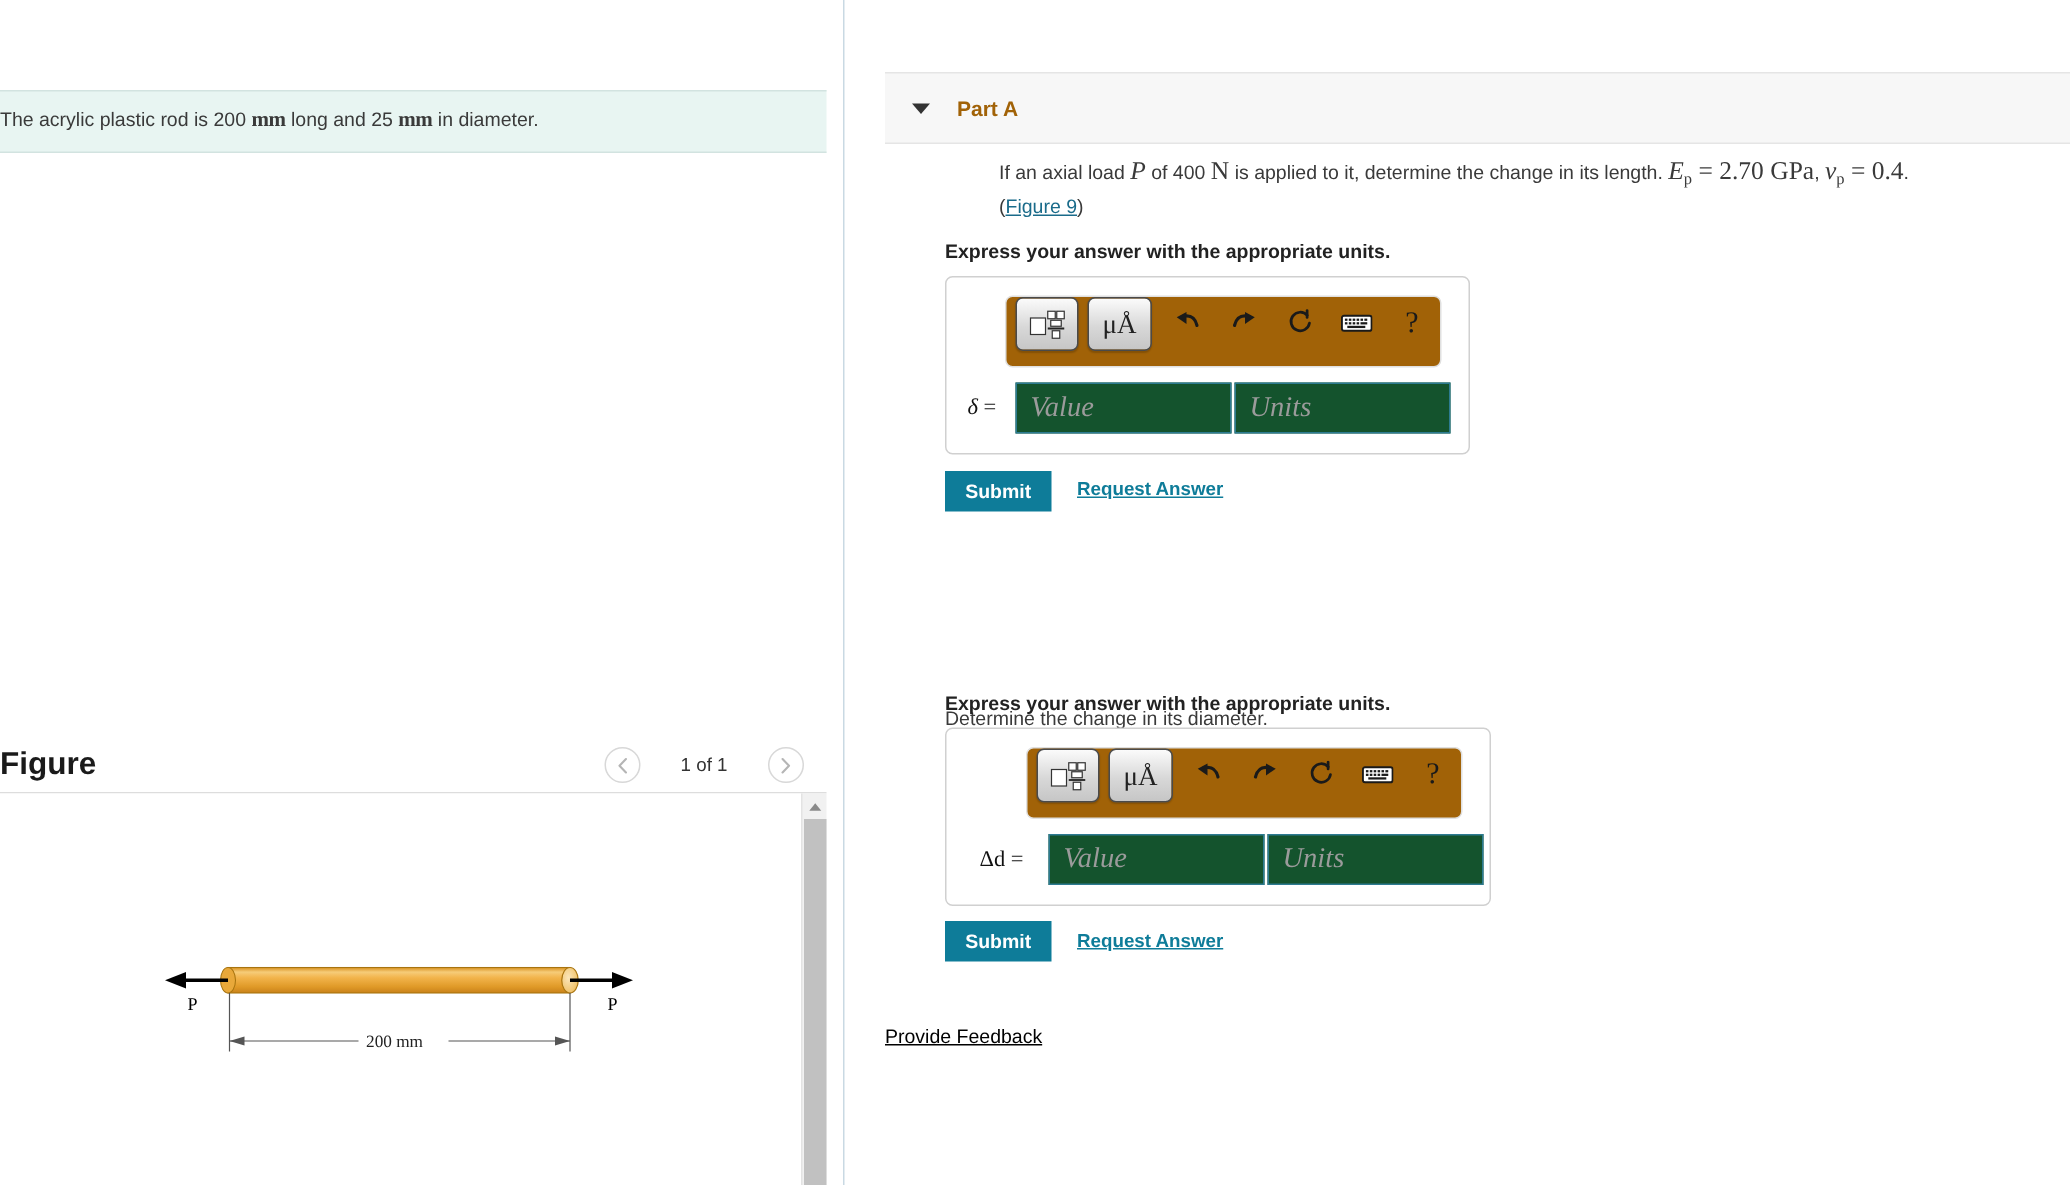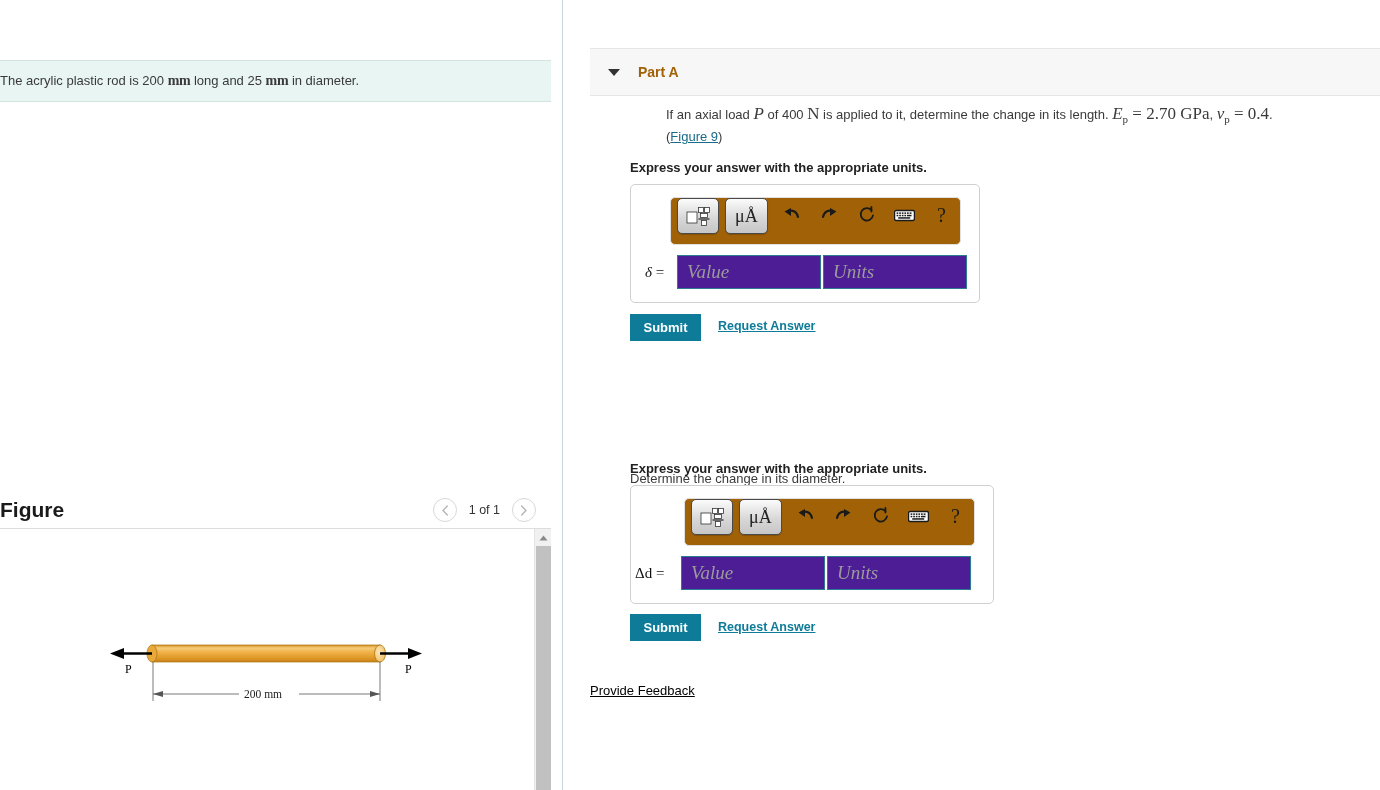--- a/index.html
+++ b/index.html
@@ -68,21 +68,21 @@
   }
   #figure-title {
     font-size: 21px;
     font-weight: bold;
     color: #1a1a1a;
     padding-left: 0px;
   }
   #figure-nav {
     display: flex;
     align-items: center;
-    gap: 12px;
+    gap: 27px;
     padding-right: 15px;
   }
   .nav-circle {
     width: 22px;
     height: 22px;
     border-radius: 50%;
     border: 1px solid #d8d8d8;
     display: flex;
     align-items: center;
     justify-content: center;
@@ -265,21 +265,21 @@
     align-items: center;
   }
   .eq-label {
     font-family: "Liberation Serif", serif;
     font-size: 15px;
     color: #111;
     white-space: nowrap;
   }
   .field {
     border: 1px solid #2d7b91;
-    background: #4c1d95;
+    background: #14532d;
     box-sizing: border-box;
     height: 34px;
     font-family: "Liberation Serif", serif;
     font-style: italic;
     font-size: 19px;
     color: #9b9b9b;
     padding-left: 9px;
     outline: none;
   }
   .field::placeholder { color: #9b9b9b; opacity: 1; }
@@ -534,21 +534,21 @@
               <rect x="13" y="5.8" width="4.5" height="1.5"></rect>
               <rect x="4.2" y="8.2" width="12" height="1.5"></rect>
             </g>
           </svg>
       </div>
       <div class="tool-plain">
         <span class="qmark">?</span>
       </div>
     </div>
 
-    <div class="input-row" style="left:4px; top:70px;">
+    <div class="input-row" style="left:22px; top:70px;">
       <span class="eq-label" style="width:46px; display:inline-block;"><span>Δd</span> <span>=</span></span>
       <input class="field" style="width: 144px;" placeholder="Value">
       <input class="field" style="width: 144px; margin-left: 2px;" placeholder="Units">
     </div>
   </div>
 
   <button class="submit-btn" style="left:66px; top:614px;">Submit</button>
   <span class="request-link" style="left:154px; top:620px;">Request Answer</span>
 
   <span id="provide-feedback">Provide Feedback</span>

